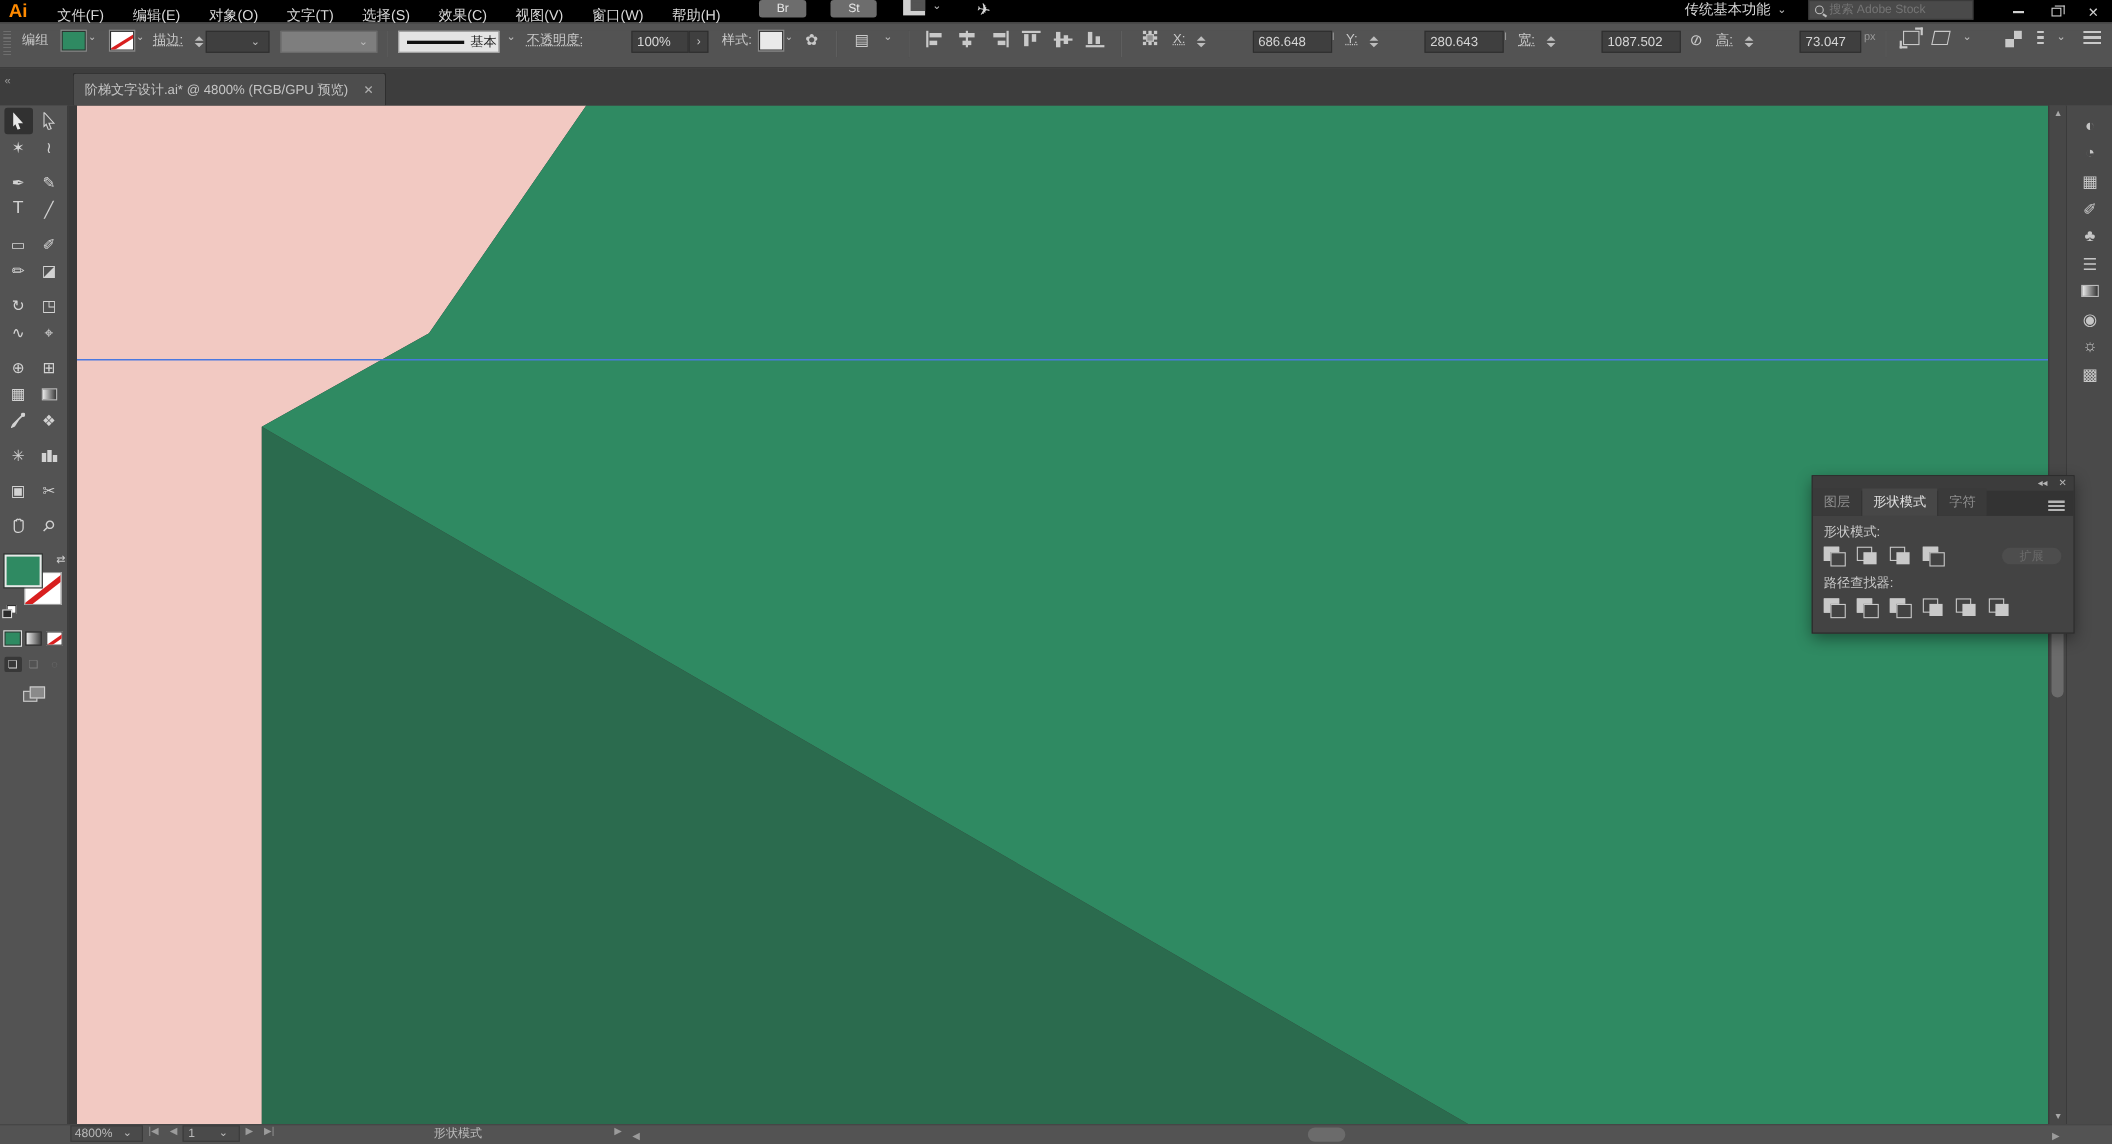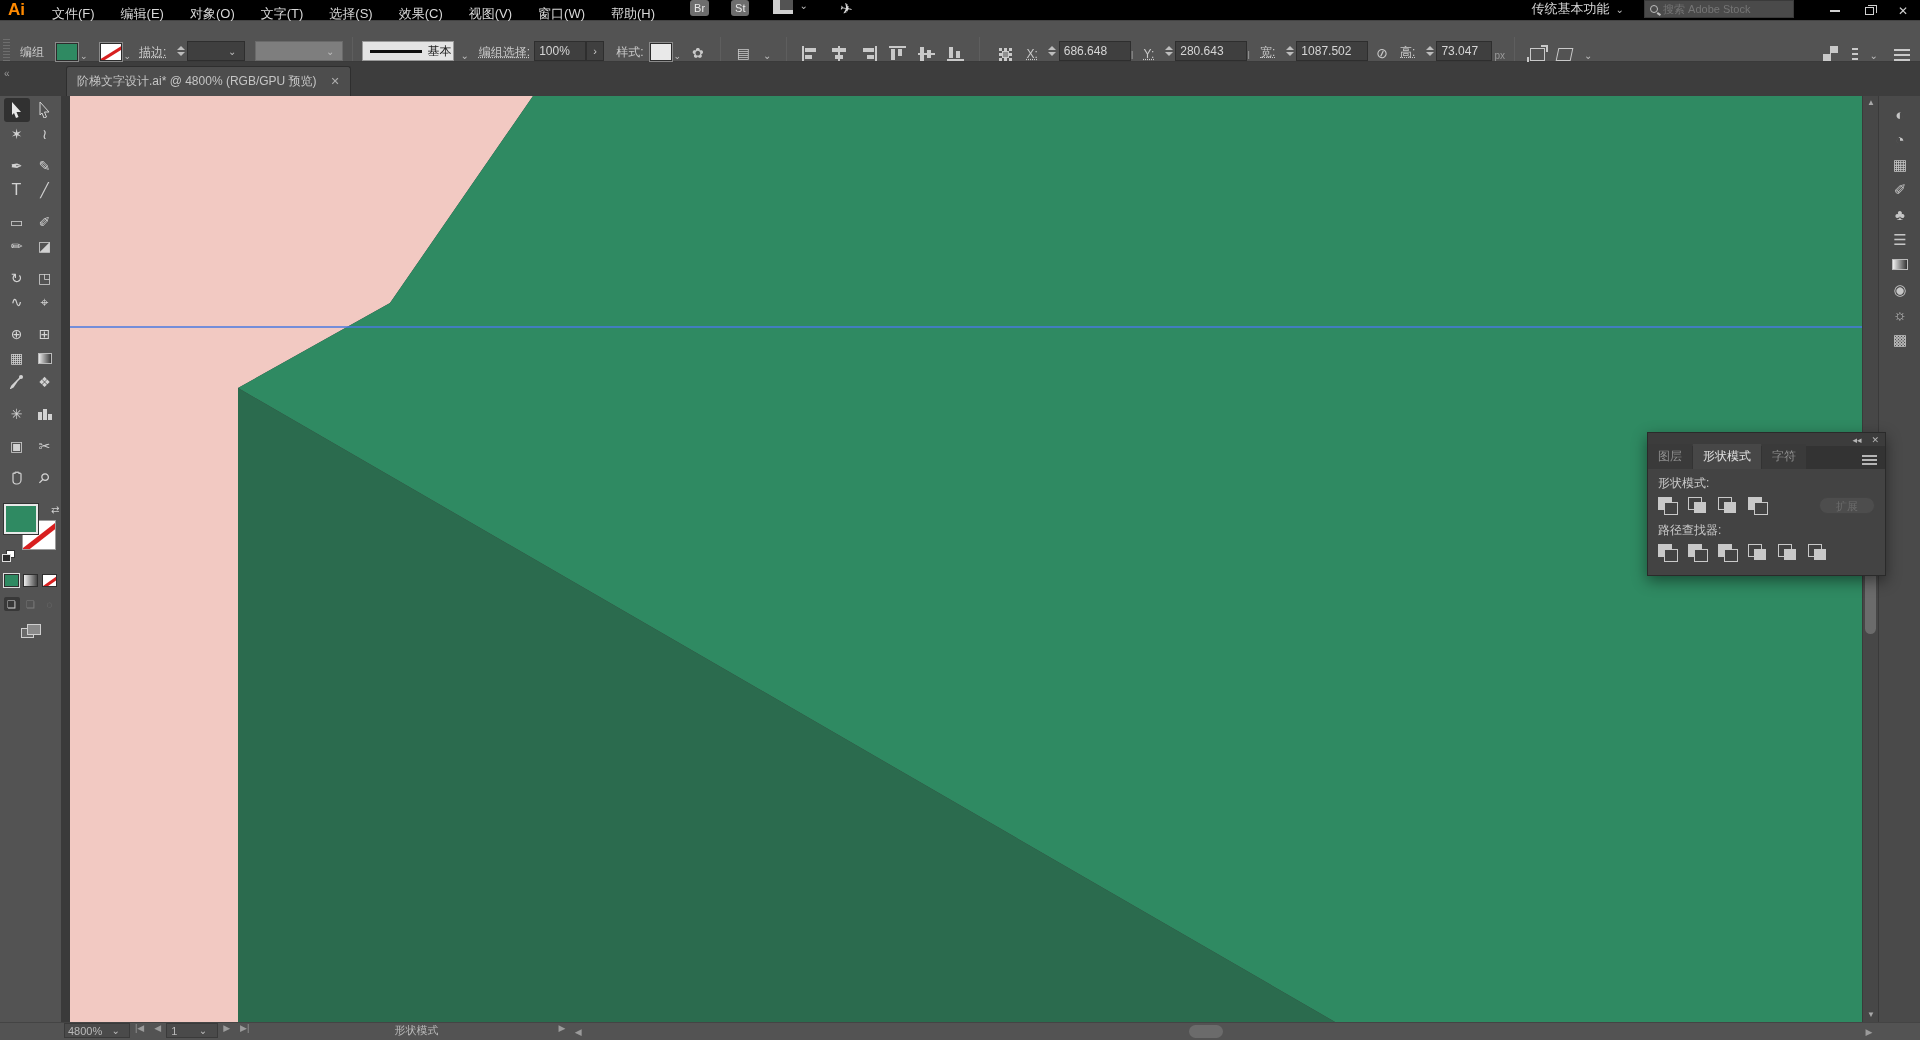--- a/index.html
+++ b/index.html
@@ -6,54 +6,54 @@
   html,body { width:1920px; height:1040px; overflow:hidden; background:#535353;
               font-family:"Liberation Sans","DejaVu Sans",sans-serif; }
   .bar { position:absolute; left:0; right:0; }
 
   
   #menubar { top:0; height:21px; background:#000000; border-bottom:1px solid #444;
              display:flex; align-items:flex-start; color:#d8d8d8; font-size:13px; }
   #ai-logo { color:#ff8a00; font-weight:bold; font-size:17px; margin:0 14px 0 8px; }
   .menu-item { padding:0 13px; line-height:28px; cursor:default; }
   .tb-badge { background:#6d6d6d; color:#e8e8e8; font-size:11px; border-radius:3px;
-              padding:2px 4px; margin-left:22px; }
+              padding:2px 16px; margin-left:22px; }
   #layout-icon { width:20px; height:14px; margin-left:24px; background:#cfcfcf; position:relative; }
   #layout-icon::after{ content:""; position:absolute; right:0; top:0; width:9px; height:6px; background:#535353; border:2px solid #535353; }
   .chev { color:#bdbdbd; font-size:10px; margin:0 6px; }
   #rocket-icon { margin-left:26px; color:#d8d8d8; font-size:15px; transform:rotate(10deg); }
   #menubar .spacer { flex:1; }
   #workspace { display:flex; align-items:center; margin-right:14px; }
   #searchbox { width:150px; height:18px; background:#4a4a4a; border:1px solid #3a3a3a;
                display:flex; align-items:center; margin-right:24px; }
   .mag { width:8px; height:8px; border:1.5px solid #bdbdbd; border-radius:50%; position:relative; margin:0 5px; }
   .mag::after { content:""; position:absolute; width:4px; height:1.5px; background:#bdbdbd; transform:rotate(35deg); left:6px; top:7px; }
   #searchbox input { background:transparent; border:none; outline:none; color:#9a9a9a; font-size:11px; width:118px; }
   .winbtn { width:34px; height:22px; display:flex; align-items:center; justify-content:center; color:#d0d0d0; font-size:12px; }
   .win-min-g { width:10px; height:2px; background:#d0d0d0; }
   .win-rst-g { width:9px; height:8px; border:1px solid #d0d0d0; position:relative; }
   .win-rst-g::before { content:""; position:absolute; left:2px; top:-3px; width:8px; height:7px; border:1px solid #d0d0d0; border-bottom:none; border-left:none; }
 
   
   #controlbar { top:28px; height:34px; background:#535353; border-bottom:1px solid #3a3a3a;
-                display:flex; align-items:flex-end; color:#c9c9c9; font-size:12px; }
+                display:flex; align-items:flex-start; color:#c9c9c9; font-size:12px; }
   .grip { width:7px; height:22px; margin:0 6px 0 3px;
           background:repeating-linear-gradient(180deg,#6e6e6e 0 1px,transparent 1px 3px); }
   .cb-label { margin:0 4px; color:#c9c9c9; white-space:nowrap; }
   .cb-label.u { text-decoration:underline dotted; }
   .swatch { width:22px; height:18px; border:1px solid #2c2c2c; outline:1px solid #8a8a8a; margin-left:8px; }
   .none-sw { background:#fff; position:relative; overflow:hidden; }
   .none-sw::after { content:""; position:absolute; left:-4px; top:7px; width:34px; height:3px; background:#d81f1f; transform:rotate(-32deg); }
   .sm-chев { font-size:9px; color:#c0c0c0; margin:0 4px 0 2px; }
   .stepper { width:13px; height:20px; display:flex; flex-direction:column; align-items:center; justify-content:center; gap:2px; margin-left:4px; }
   .stepper i { width:0; height:0; border-left:4px solid transparent; border-right:4px solid transparent; }
   .stepper .up { border-bottom:4px solid #bdbdbd; }
   .stepper .dn { border-top:4px solid #bdbdbd; }
   .field { height:20px; background:#3f3f3f; border:1px solid #2e2e2e; color:#d6d6d6;
-           font-size:12px; padding:0 4px; }
+           font-size:12px; padding:0 4px;margin-left:40px; }
   .dd { display:flex; align-items:center; background:#3f3f3f; border:1px solid #2e2e2e; height:20px; padding:0 2px; }
   .dd.dis { background:#7e7e7e; border-color:#6a6a6a; }
   .strokeline { width:52px; height:3px; background:#111; margin:0 5px; }
   .cb-sep { width:1px; height:24px; background:#464646; border-right:1px solid #5e5e5e; margin:0 9px; }
   .sq-btn { width:18px; height:20px; background:#3f3f3f; border:1px solid #2e2e2e; color:#c9c9c9;
             display:flex; align-items:center; justify-content:center; font-size:11px; }
   .ico { color:#c9c9c9; font-size:14px; margin:0 7px; }
   .alg { width:17px; height:15px; position:relative; margin:0 6px; }
   .alg i { position:absolute; background:#c9c9c9; }
   .refpt { width:13px; height:13px; margin:0 10px; position:relative; }
@@ -224,21 +224,21 @@
   <span class="dd dis" style="width:88px;margin-left:10px">
       <span style="flex:1"></span>
       <span class="chev">⌄</span>
     </span>
   <span class="cb-sep"></span>
   <span class="dd" style="background:#e4e4e4;border-color:#999;color:#222">
     <span class="strokeline"></span>
     <span>基本</span>
   </span>
   <span class="chev">⌄</span>
-  <span class="cb-label u">编组选择:</span>
+  <span class="cb-label u">不透明度:</span>
   <input class="field" style="width: 52px;" value="100%">
   <span class="sq-btn">›</span>
   <span class="cb-label" style="margin-left:12px">样式:</span>
   <span class="swatch" style="background:#e9e9e9;margin-left:2px"></span>
   <span class="sm-chев chev">⌄</span>
   <span class="ico">✿</span>
   <span class="cb-sep"></span>
   <span class="ico">▤</span>
   <span class="chev">⌄</span>
   <span class="cb-sep"></span>

